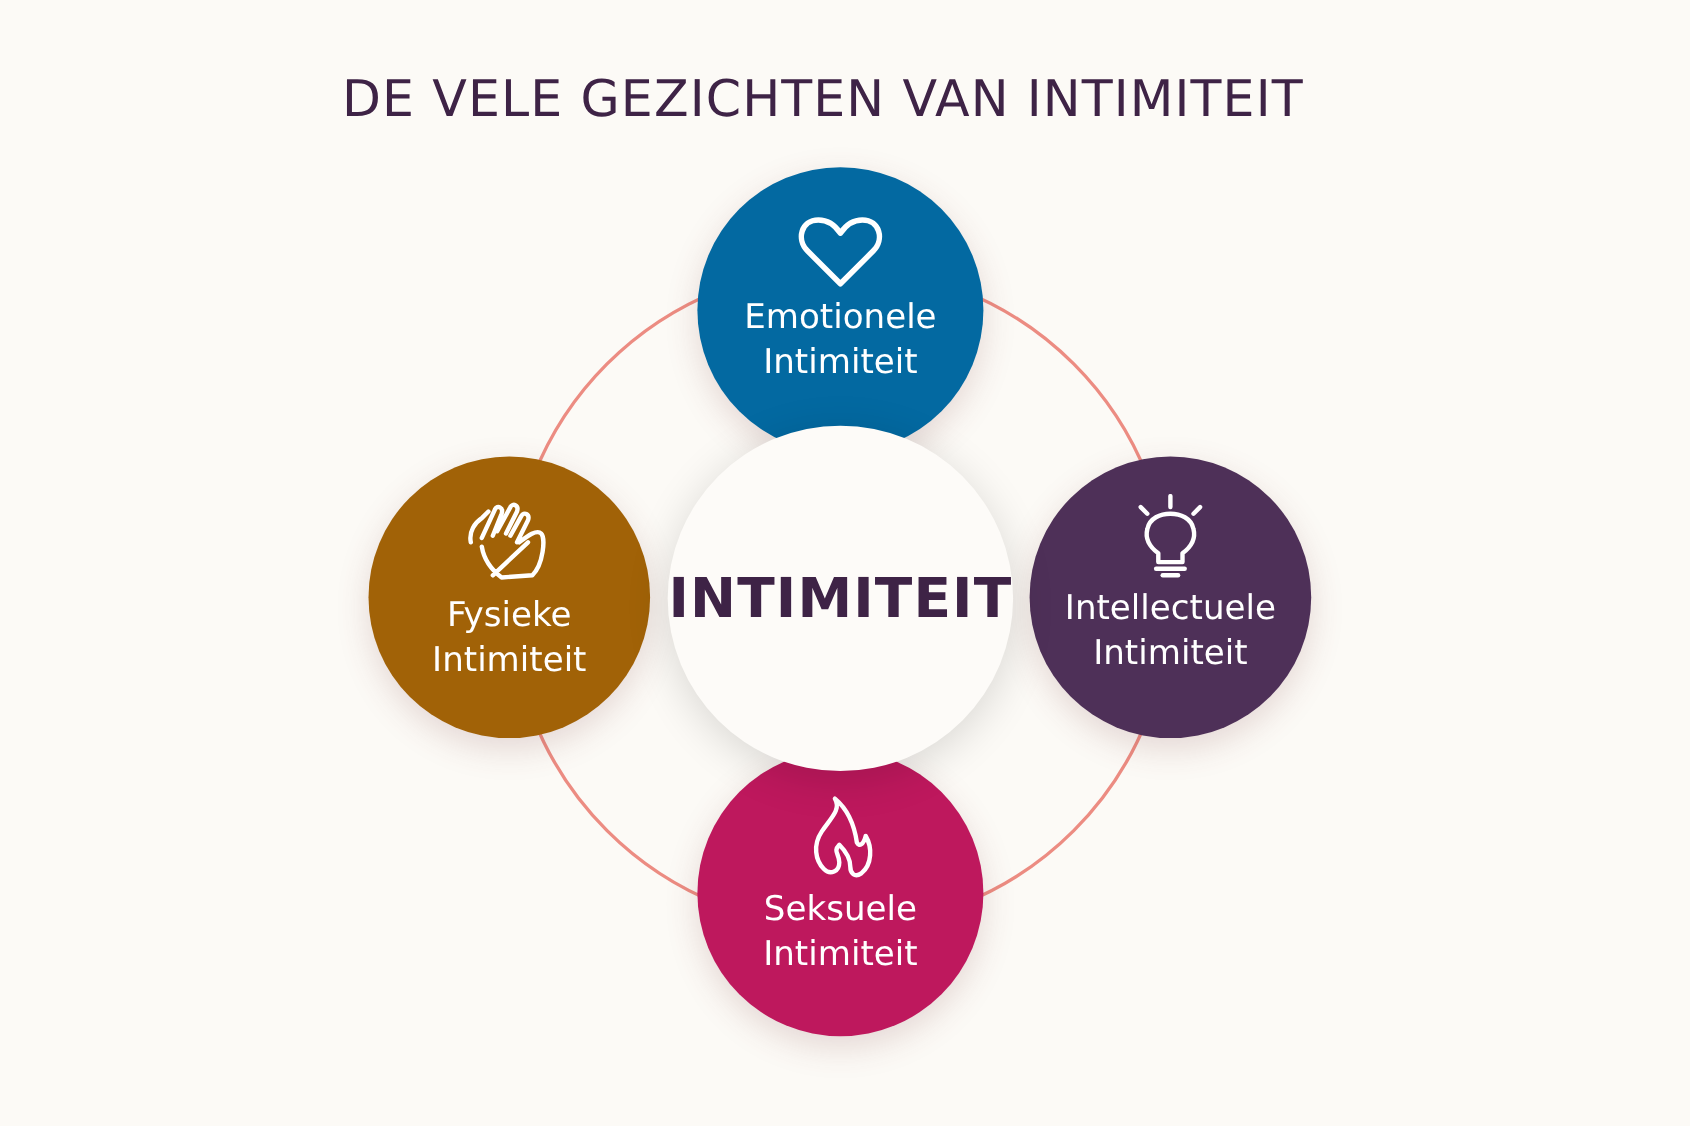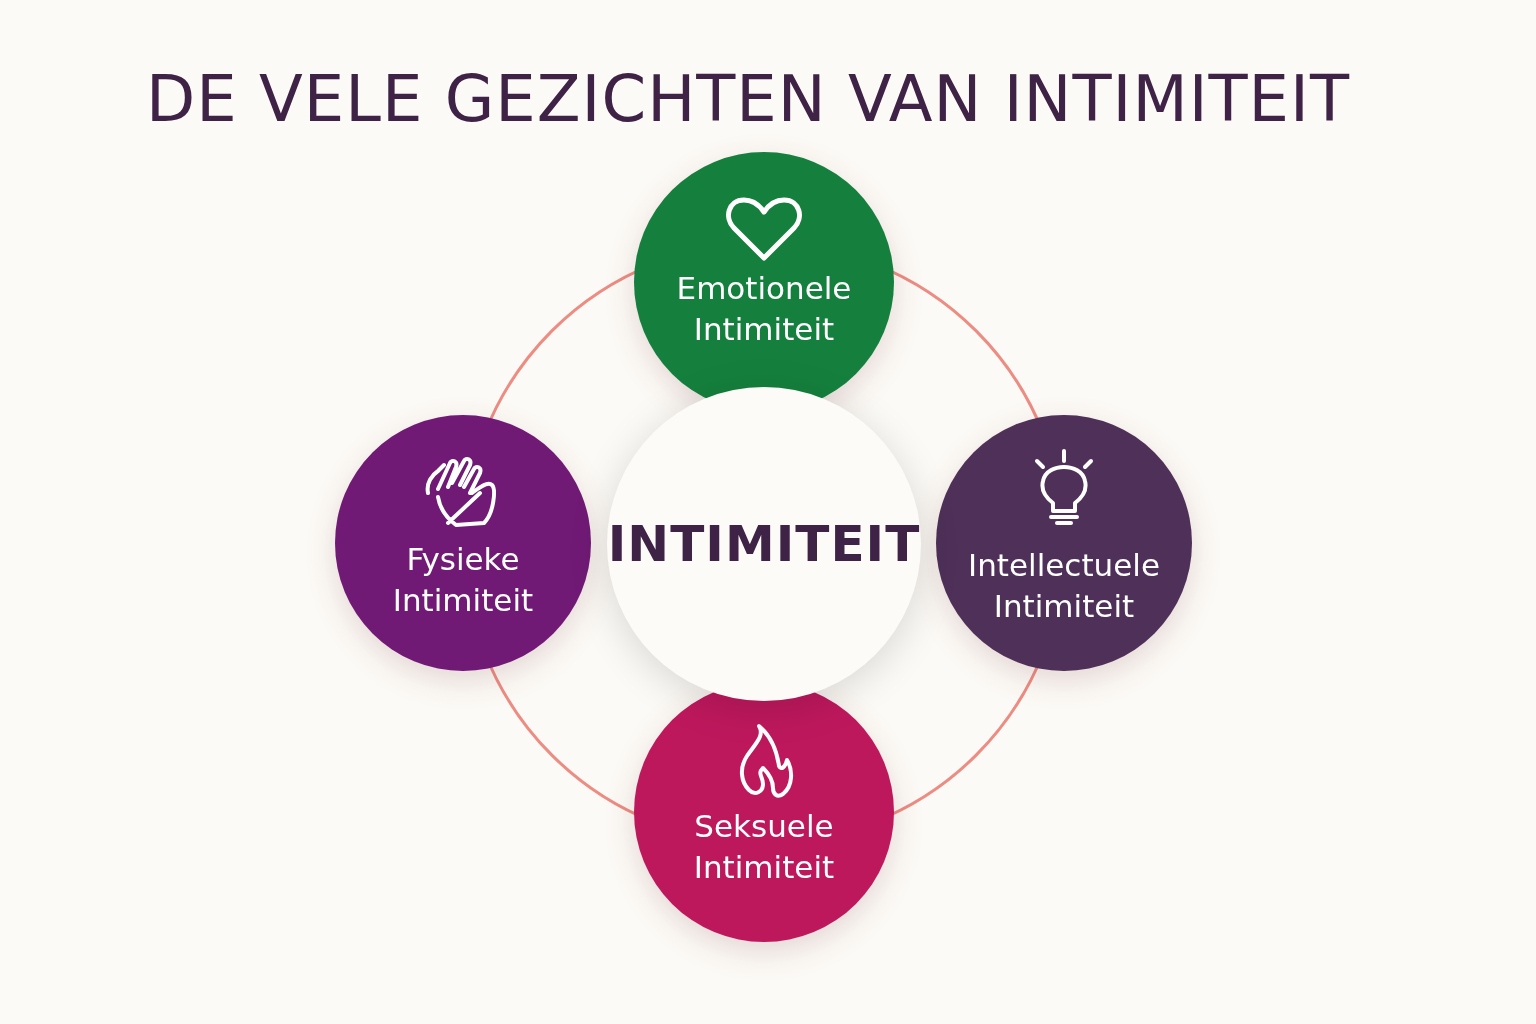--- a/index.html
+++ b/index.html
@@ -1,58 +1,58 @@
 <!DOCTYPE html>
 <html><head>
 <meta charset="utf-8">
 <style>
   html,body{margin:0;padding:0;}
   body{width:1536px;height:1024px;background:#fcfaf6;position:relative;overflow:hidden;font-family:"DejaVu Sans","Liberation Sans",sans-serif;}
-  .title{position:absolute;left:0;top:62px;width:1496px;text-align:center;font-size:64px;color:#3e2346;letter-spacing:1px;font-weight:normal;}
+  .title{position:absolute;left:0;top:62px;width:1496px;text-align:center;font-size:46px;color:#3e2346;letter-spacing:1px;font-weight:normal;}
   .orbit{position:absolute;left:0;top:0;}
   .node{position:absolute;border-radius:50%;display:flex;flex-direction:column;align-items:center;justify-content:center;color:#fff;text-align:center;box-shadow:0 10px 30px rgba(120,60,60,0.18);}
   .node .label{font-size:31px;line-height:41px;}
   .node svg{display:block;}
   .center{position:absolute;border-radius:50%;background:#fdfbf8;display:flex;align-items:center;justify-content:center;box-shadow:0 8px 40px rgba(0,0,0,0.14);}
   .center .label{font-size:50px;color:#3e2346;letter-spacing:1px;font-weight:bold;}
 </style>
 </head>
 <body>
 
 <div class="title">DE VELE GEZICHTEN VAN INTIMITEIT</div>
 
 <svg class="orbit" width="1536" height="1024">
   <circle cx="764" cy="543" r="300" fill="none" stroke="#ec8c82" stroke-width="3"></circle>
 </svg>
 
-<div class="node" style="left:634px;top:152px;width:260px;height:260px;background:#15803d;justify-content:flex-start;">
+<div class="node" style="left:634px;top:152px;width:260px;height:260px;background:#0369a1;justify-content:flex-start;">
   <span style="margin-top:42px;">
     <svg width="80" height="70" viewBox="0 0 80 70">
         <path d="M40 64 L10 34 C0 24 4 6 20 6 C30 6 36 12 40 18 C44 12 50 6 60 6 C76 6 80 24 70 34 Z" fill="none" stroke="#fff" stroke-width="5" stroke-linejoin="round"></path>
       </svg>
   </span>
   <div class="label" style="margin-top:4px;">
     <div>Emotionele</div>
     <div>Intimiteit</div>
   </div>
 </div>
 
-<div class="node" style="left:335px;top:415px;width:256px;height:256px;background:#701a75;justify-content:flex-start;">
+<div class="node" style="left:335px;top:415px;width:256px;height:256px;background:#a16207;justify-content:flex-start;">
   <span style="margin-top:38px;">
     <svg width="90" height="80" viewBox="0 0 90 80">
         <path d="M10 40 C8 30 14 22 20 18 L26 12 M20 36 L32 10 C34 6 40 8 38 14 L30 34 M34 30 L46 8 C48 4 54 6 52 12 L42 32 M46 34 L56 16 C58 12 64 14 62 20 L52 40 M54 40 C62 34 70 28 74 32 C78 36 76 60 66 70 L38 72 C30 66 22 56 20 44 M30 70 L62 40" fill="none" stroke="#fff" stroke-width="4" stroke-linecap="round" stroke-linejoin="round"></path>
       </svg>
   </span>
   <div class="label" style="margin-top:6px;">
     <div>Fysieke</div>
     <div>Intimiteit</div>
   </div>
 </div>
 
-<div class="node" style="left:936px;top:415px;width:256px;height:256px;background:#4e3058;justify-content:flex-start;gap:12px;">
+<div class="node" style="left:936px;top:415px;width:256px;height:256px;background:#4e3058;justify-content:flex-start;">
   <span style="margin-top:34px;">
     <svg width="70" height="80" viewBox="0 0 70 80">
         <line x1="35" y1="2" x2="35" y2="12" stroke="#fff" stroke-width="4" stroke-linecap="round"></line>
         <line x1="8" y1="12" x2="14" y2="18" stroke="#fff" stroke-width="4" stroke-linecap="round"></line>
         <line x1="62" y1="12" x2="56" y2="18" stroke="#fff" stroke-width="4" stroke-linecap="round"></line>
         <path d="M24 62 L24 54 C16 48 12 40 14 32 C16 22 26 18 35 18 C44 18 54 22 56 32 C58 40 54 48 46 54 L46 62 Z" fill="none" stroke="#fff" stroke-width="4" stroke-linejoin="round"></path>
         <line x1="22" y1="68" x2="48" y2="68" stroke="#fff" stroke-width="4" stroke-linecap="round"></line>
         <line x1="28" y1="74" x2="42" y2="74" stroke="#fff" stroke-width="4" stroke-linecap="round"></line>
       </svg>
   </span>

